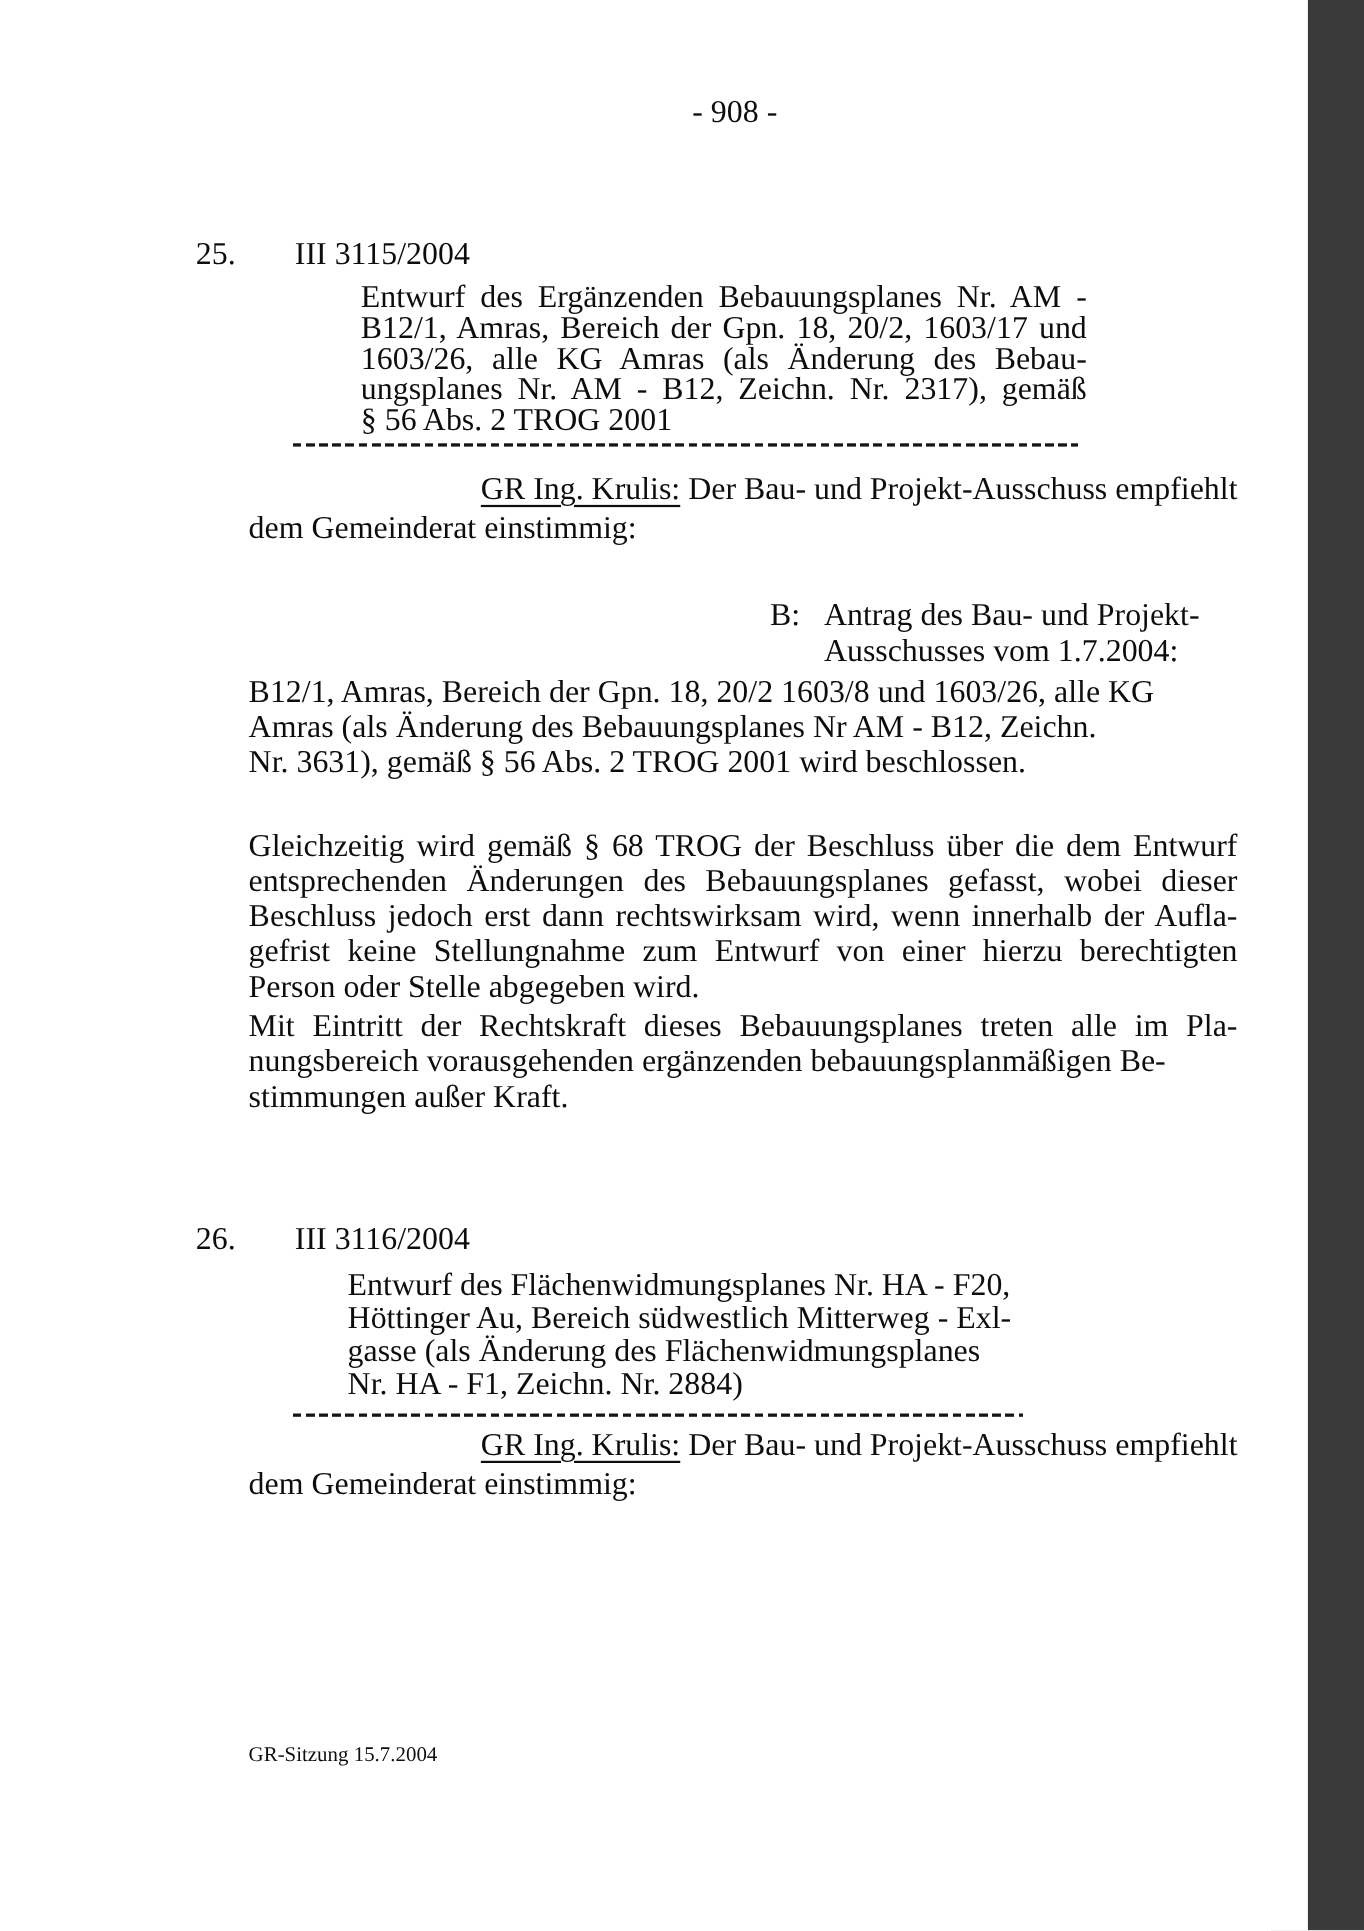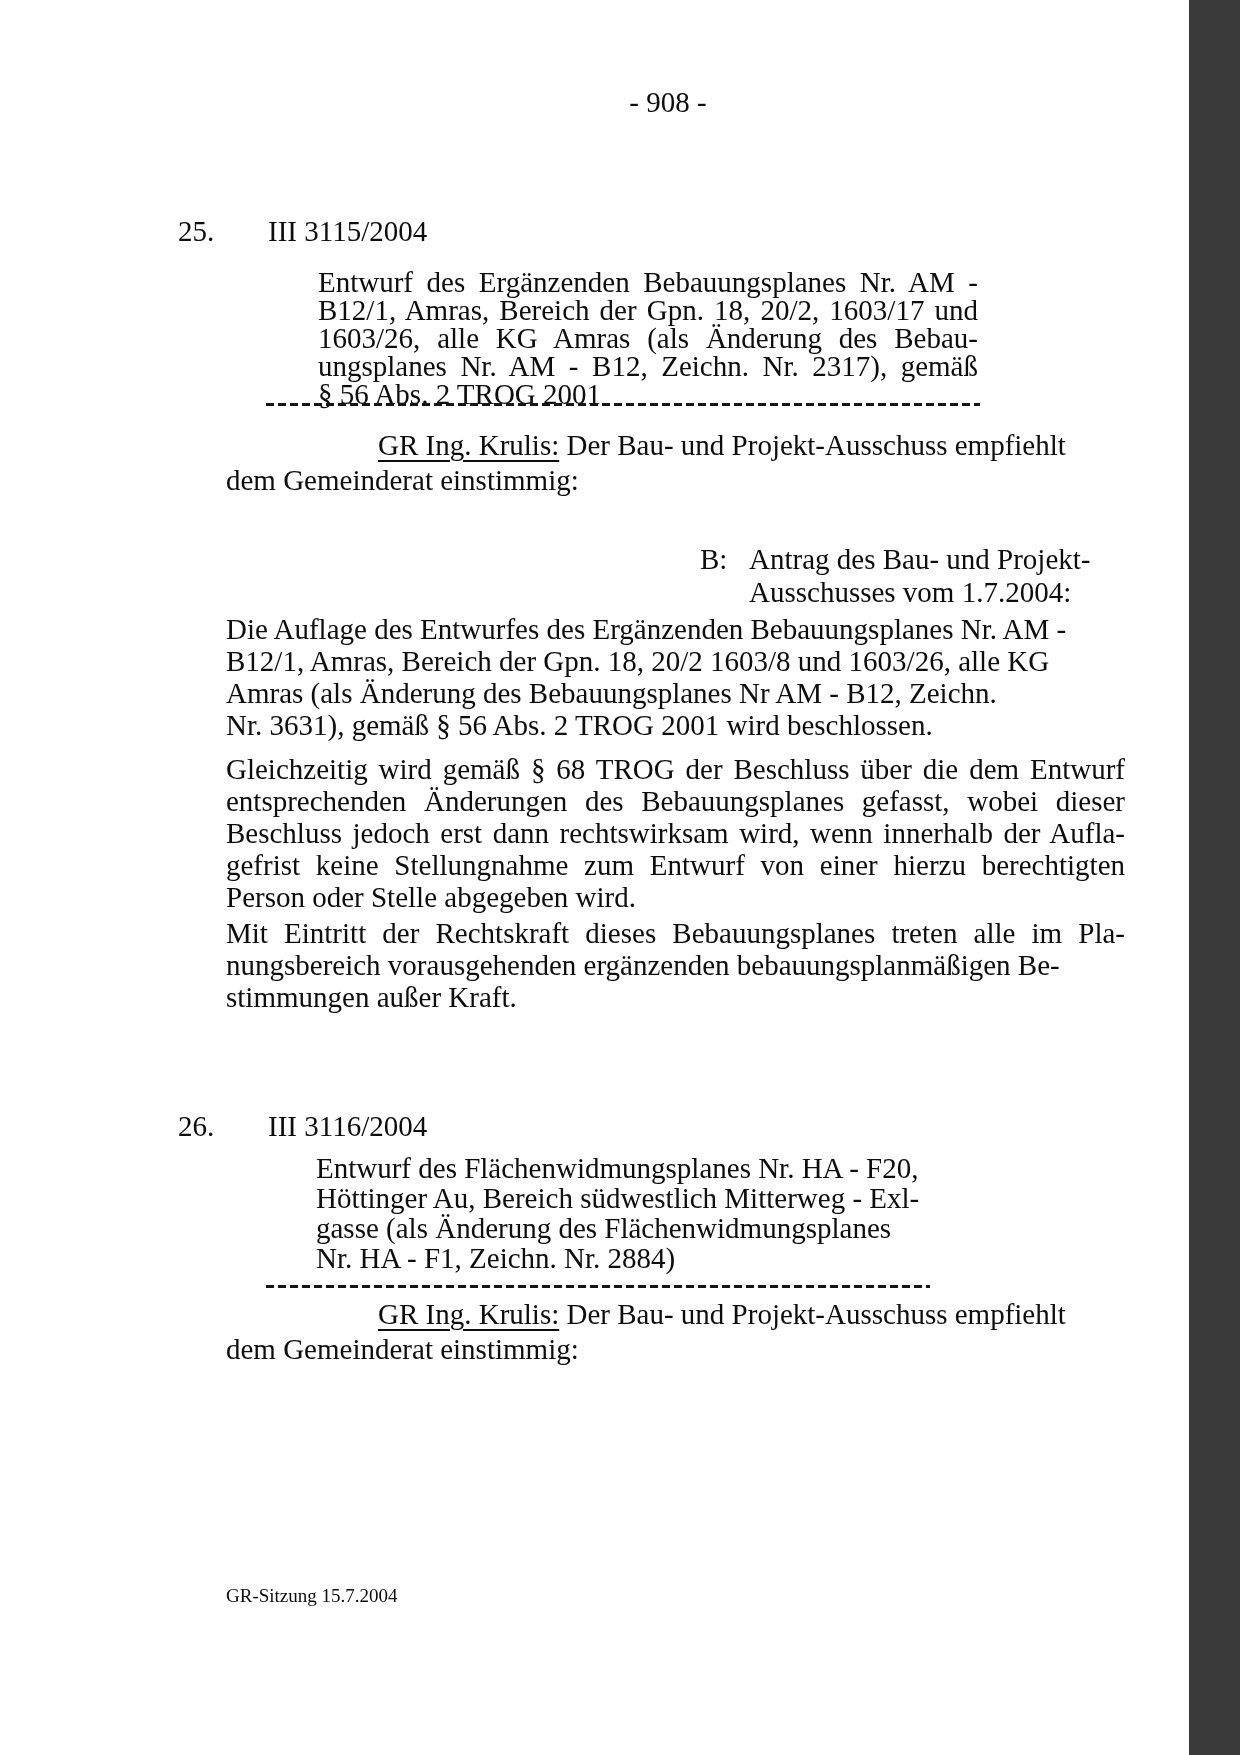--- a/index.html
+++ b/index.html
@@ -12,31 +12,31 @@
     font-family:"Liberation Serif","DejaVu Serif",serif;
     font-size:29px;
     overflow:hidden;
   }
   .abs{position:absolute;padding-left:48px;}
   .page-number{top:86px;left:0;width:1240px;text-align:center;}
   .item-row{height:34px;}
   .item-number{position:absolute;left:178px;top:0;}
   .item-reference{position:absolute;left:268px;top:0;}
 
-  .subject{left:270px;line-height:28px;margin-top:12px;}
+  .subject{left:280px;line-height:28px;}
   .subject26{left:268px;line-height:30px;}
   .just{text-align:justify;text-align-last:justify;}
 
   .dashes{
     height:3px;
     background:repeating-linear-gradient(to right,#161616 0px,#161616 8px,transparent 8px,transparent 12px);
   }
 
   .speaker-block{left:178px;width:899px;line-height:35px;}
-  .speaker-first{text-indent:152px;}
+  .speaker-first{text-indent:152px;text-align:right;}
   .speaker-name{text-decoration:underline;text-decoration-thickness:2px;text-underline-offset:5px;}
 
   .motion-label{left:652px;top:543px;line-height:33px;}
   .motion-lines{left:701px;top:543px;line-height:33px;}
 
   .body-para{left:178px;width:899px;line-height:32px;}
 
   .footer-note{left:178px;top:1585px;font-size:19px;text-align:right;}
 
   .scan-edge{top:0;right:0;width:3px;height:1755px;background:#3a3a3a;}
@@ -71,21 +71,20 @@
     <div>dem Gemeinderat einstimmig:</div>
   </div>
 
   <div class="abs motion-label">B:</div>
   <div class="abs motion-lines">
     <div>Antrag des Bau- und Projekt-</div>
     <div>Ausschusses vom 1.7.2004:</div>
   </div>
 
   <div class="abs body-para" style="top:613px;">
-    <div>Die Auflage des Entwurfes des Ergänzenden Bebauungsplanes Nr. AM -</div>
     <div>B12/1, Amras, Bereich der Gpn. 18, 20/2 1603/8 und 1603/26, alle KG</div>
     <div>Amras (als Änderung des Bebauungsplanes Nr AM - B12, Zeichn.</div>
     <div>Nr. 3631), gemäß § 56 Abs. 2 TROG 2001 wird beschlossen.</div>
   </div>
 
   <div class="abs body-para" style="top:753px;">
     <div class="just">Gleichzeitig wird gemäß § 68 TROG der Beschluss über die dem Entwurf</div>
     <div class="just">entsprechenden Änderungen des Bebauungsplanes gefasst, wobei dieser</div>
     <div class="just">Beschluss jedoch erst dann rechtswirksam wird, wenn innerhalb der Aufla-</div>
     <div class="just">gefrist keine Stellungnahme zum Entwurf von einer hierzu berechtigten</div>

